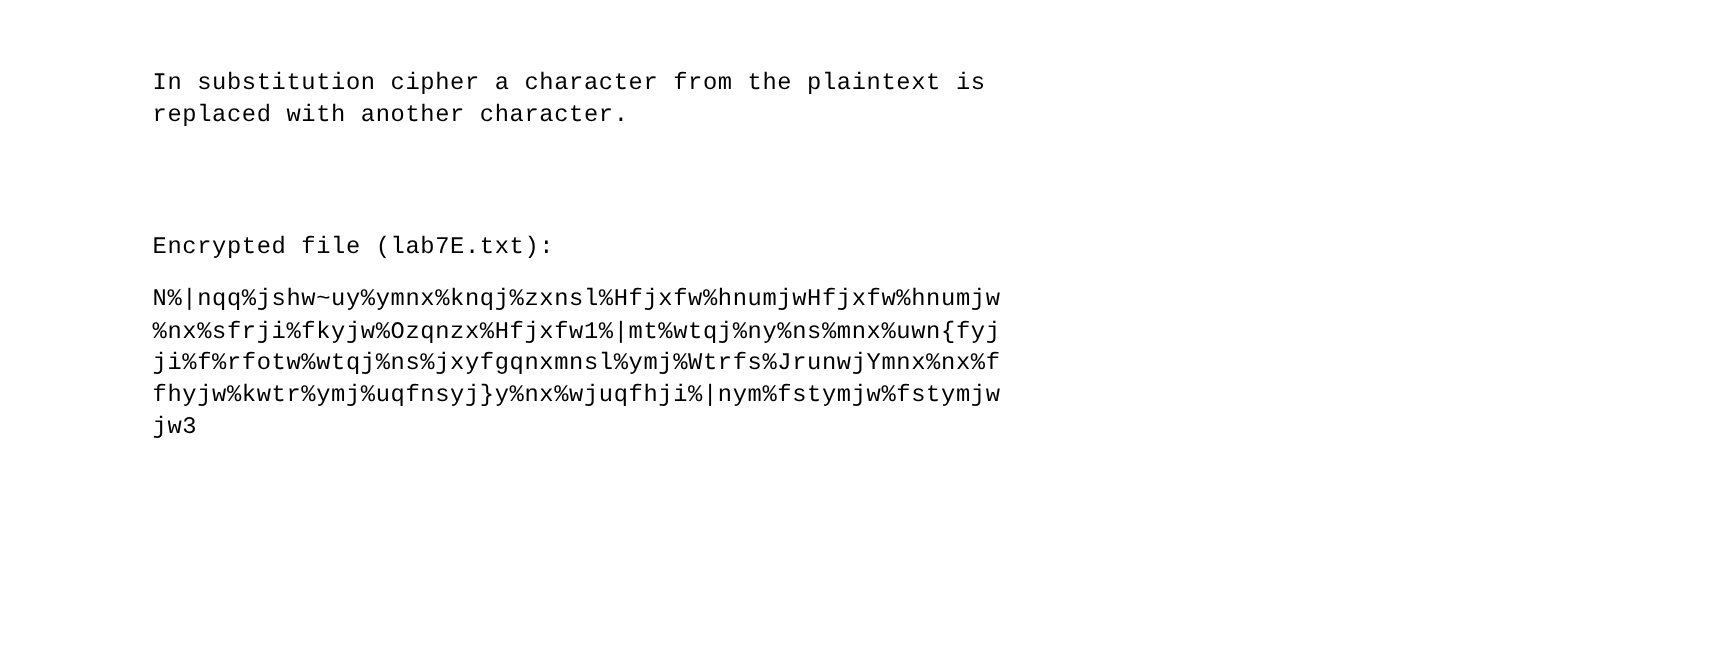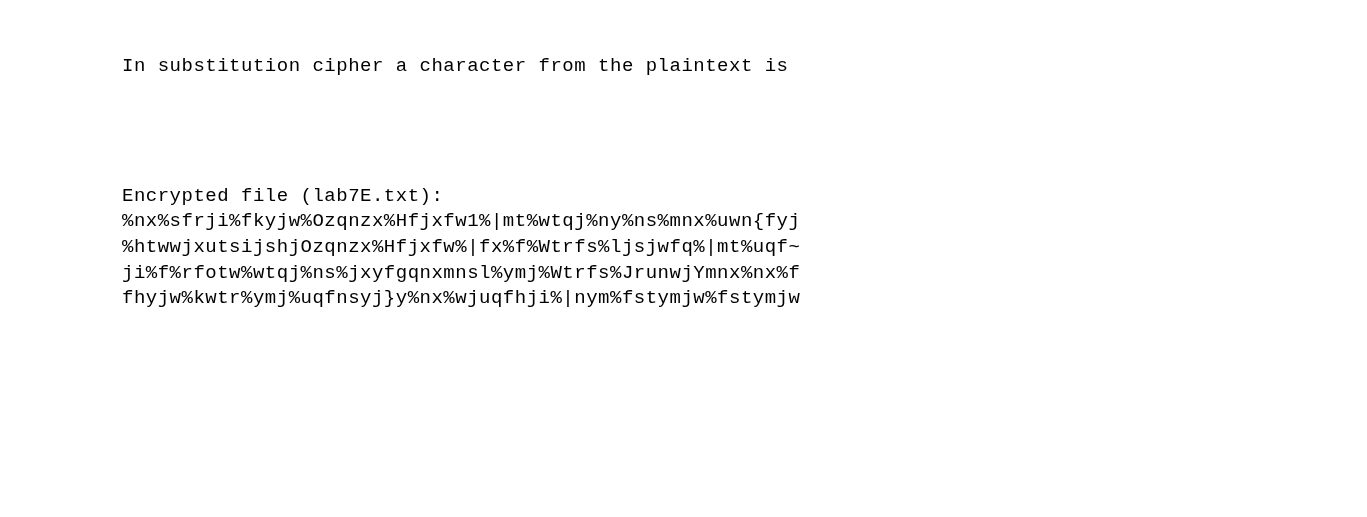--- a/index.html
+++ b/index.html
@@ -14,36 +14,38 @@
       line-height: 1.35;
       color: #000000;
       padding: 54px 0 0 122px;
       width: 1367px;
       letter-spacing: 0.5px;
     }
     .text-block {
       white-space: pre-wrap;
     }
     .intro {
-      margin-bottom: 104px;
+      margin-bottom: 80px;
     }
     .encrypted-label {
-      margin-bottom: 0;
+      margin-bottom: 16px;
     }
     .cipher-line {
       word-break: break-all;
     }
   </style>
 </head>
 <body>
 
 <div class="intro">
   <div class="text-block">In substitution cipher a character from the plaintext is</div>
+  <div class="text-block">replaced with another character.</div>
 </div>
 
 <div class="encrypted-label text-block">Encrypted file (lab7E.txt):</div>
 
 <div>
+  <div class="cipher-line text-block">N%|nqq%jshw~uy%ymnx%knqj%zxnsl%Hfjxfw%hnumjwHfjxfw%hnumjw</div>
   <div class="cipher-line text-block">%nx%sfrji%fkyjw%Ozqnzx%Hfjxfw1%|mt%wtqj%ny%ns%mnx%uwn{fyj</div>
-  <div class="cipher-line text-block">%htwwjxutsijshjOzqnzx%Hfjxfw%|fx%f%Wtrfs%ljsjwfq%|mt%uqf~</div>
   <div class="cipher-line text-block">ji%f%rfotw%wtqj%ns%jxyfgqnxmnsl%ymj%Wtrfs%JrunwjYmnx%nx%f</div>
   <div class="cipher-line text-block">fhyjw%kwtr%ymj%uqfnsyj}y%nx%wjuqfhji%|nym%fstymjw%fstymjw</div>
+  <div class="cipher-line text-block">jw3</div>
 </div>
 
 </body></html>

